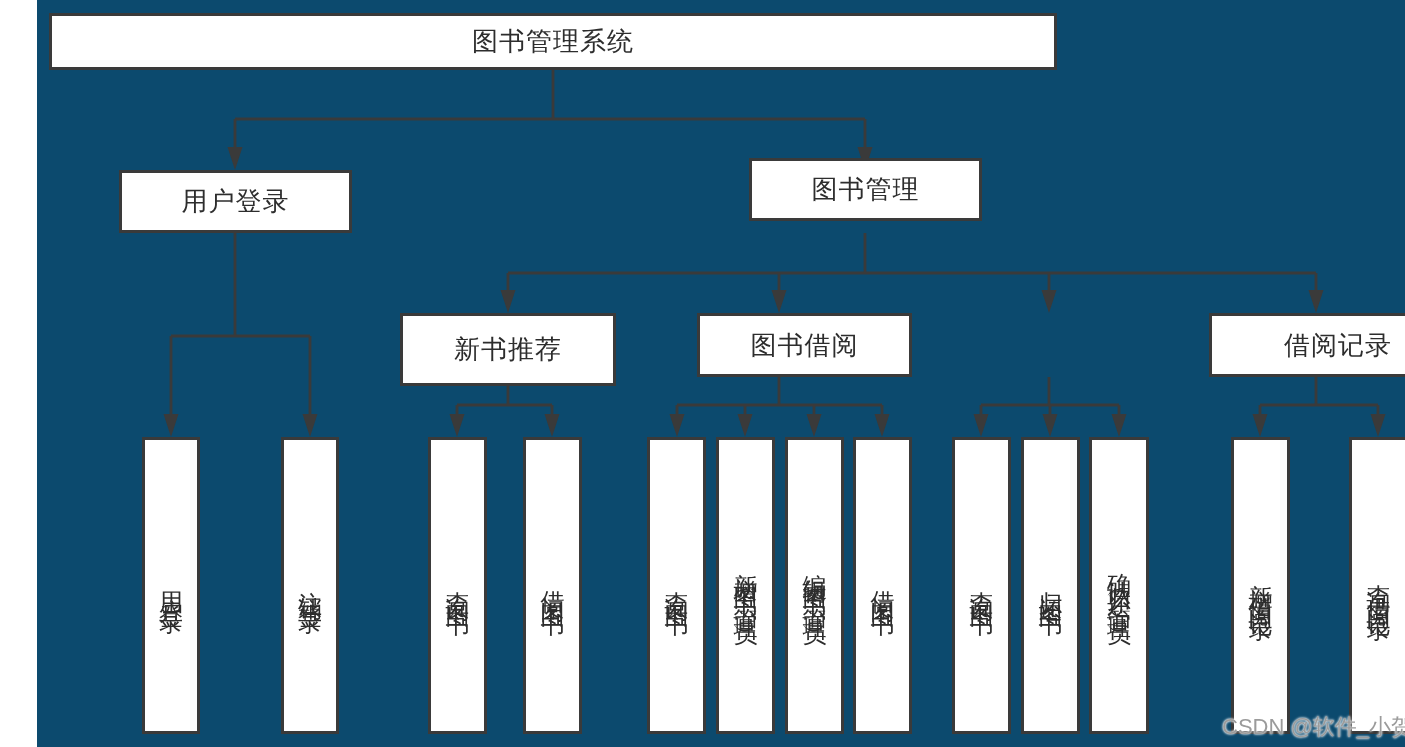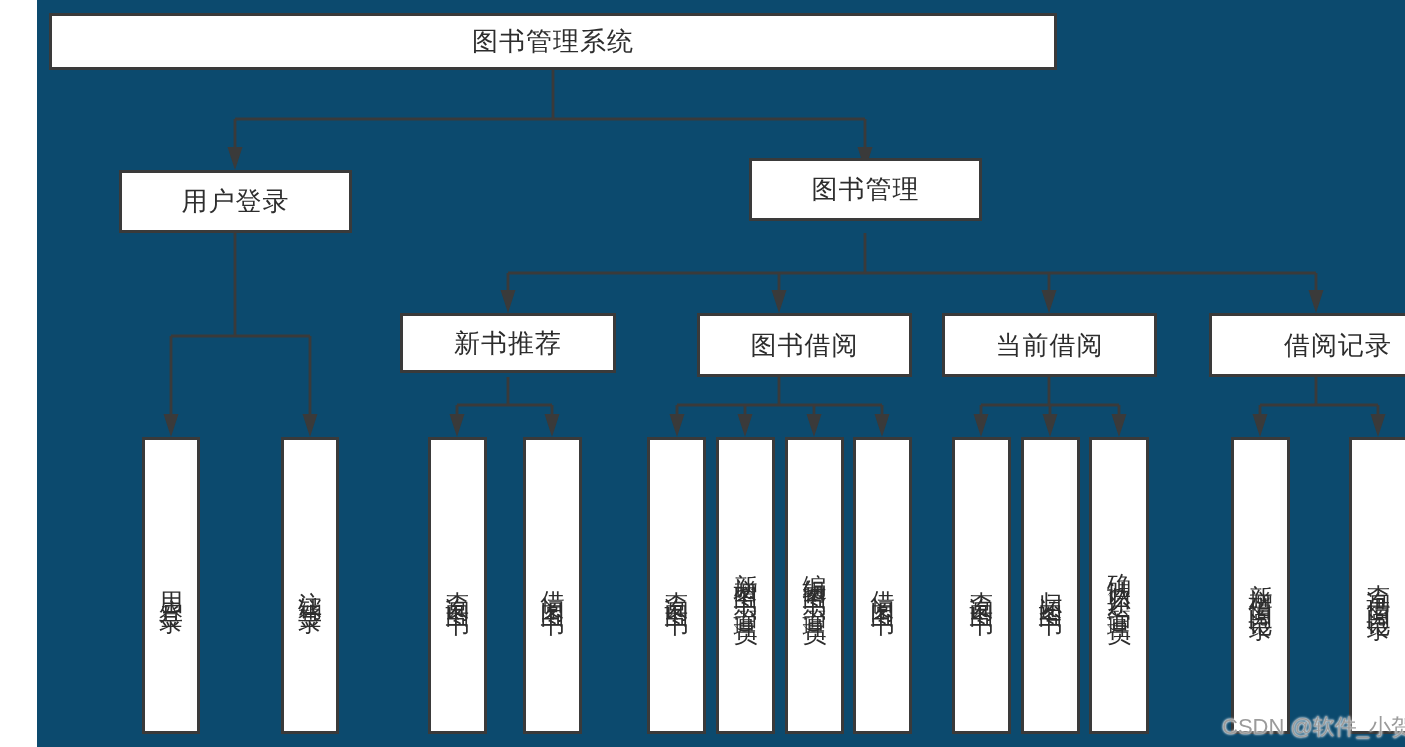--- a/index.html
+++ b/index.html
@@ -93,28 +93,25 @@
     <span>图书管理系统</span>
   </div>
 
   <div class="box hbox" style="left:82px; top:170px; width:233px; height:63px;">
     <span>用户登录</span>
   </div>
   <div class="box hbox" style="left:712px; top:158px; width:233px; height:63px;">
     <span>图书管理</span>
   </div>
 
-  <div class="box hbox" style="left:363px; top:313px; width:216px; height:60px;">
+  <div class="box hbox" style="left:363px; top:313px; width:216px; height:73px;">
     <span>新书推荐</span>
   </div>
   <div class="box hbox" style="left:660px; top:313px; width:215px; height:64px;">
     <span>图书借阅</span>
-  </div>
-  <div class="box hbox" style="left:905px; top:313px; width:215px; height:64px;">
-    <span>当前借阅</span>
   </div>
   <div class="box hbox" style="left:1172px; top:313px; width:214px; height:64px;padding-left:44px;">
     <span>借阅记录</span>
   </div>
 
   <div class="box vbox" style="left:105px; top:437px; width:58px; height:297px;">
     <span class="vtext">用户登录</span>
   </div>
   <div class="box vbox" style="left:244px; top:437px; width:58px; height:297px;">
     <span class="vtext">注销登录</span>

